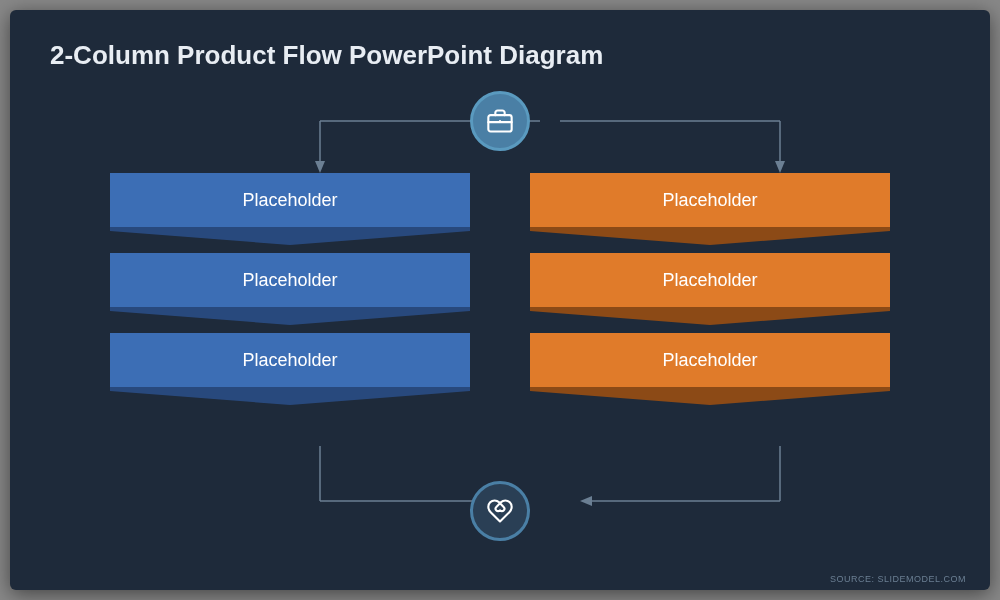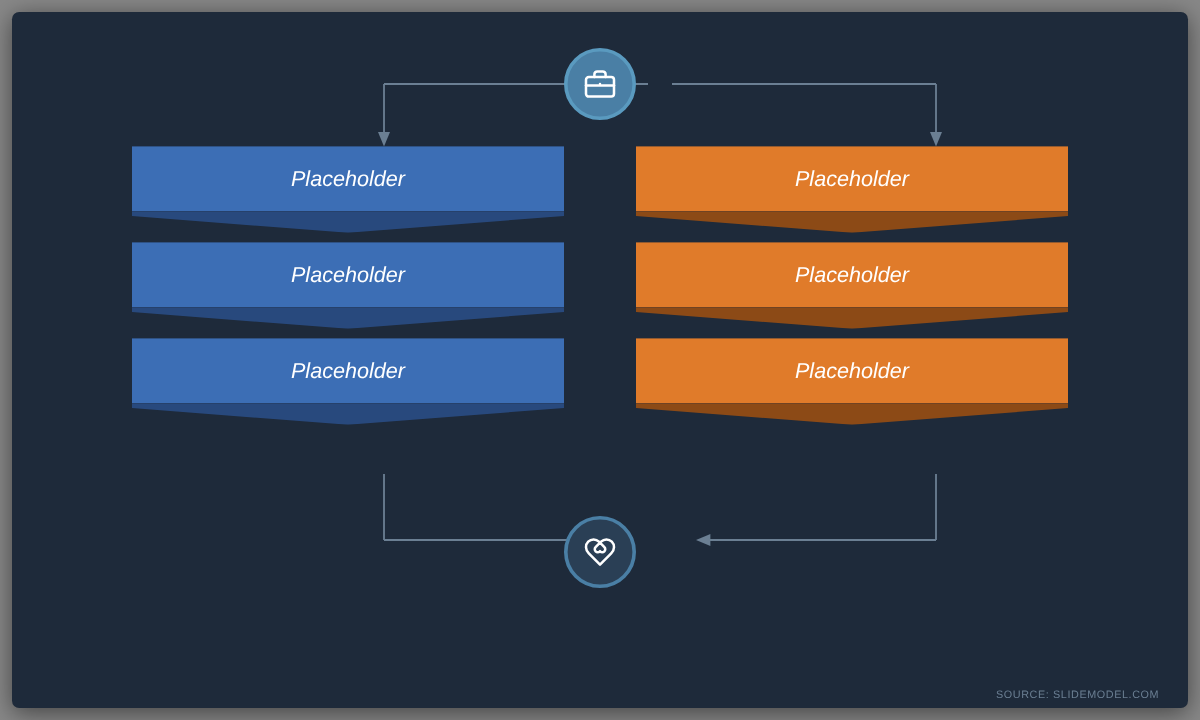--- a/index.html
+++ b/index.html
@@ -28,21 +28,20 @@
       color: #e8edf3;
       font-size: 26px;
       font-weight: 600;
       margin-bottom: 20px;
     }
 
     .diagram-area {
       position: relative;
       width: 100%;
       height: 460px;
-      font-style: italic;
     }
 
     
     .top-circle {
       position: absolute;
       left: 50%;
       transform: translateX(-50%);
       top: 0px;
       width: 60px;
       height: 60px;
@@ -95,20 +94,21 @@
       color: #6b7f93;
       font-size: 9px;
       letter-spacing: 0.5px;
     }
   </style>
 </head>
 <body>
 
 <div class="slide">
 
+  <div class="slide-title">2-Column Product Flow PowerPoint Diagram</div>
 
   <div class="diagram-area">
 
     <div class="top-circle">
       <svg viewBox="0 0 24 24" fill="none" stroke="white" stroke-width="1.8" stroke-linecap="round" stroke-linejoin="round">
         <rect x="2" y="7" width="20" height="14" rx="2" ry="2"></rect>
         <path d="M16 7V5a2 2 0 0 0-2-2h-4a2 2 0 0 0-2 2v2"></path>
         <line x1="12" y1="12" x2="12" y2="12"></line>
         <path d="M2 13h20"></path>
       </svg>

